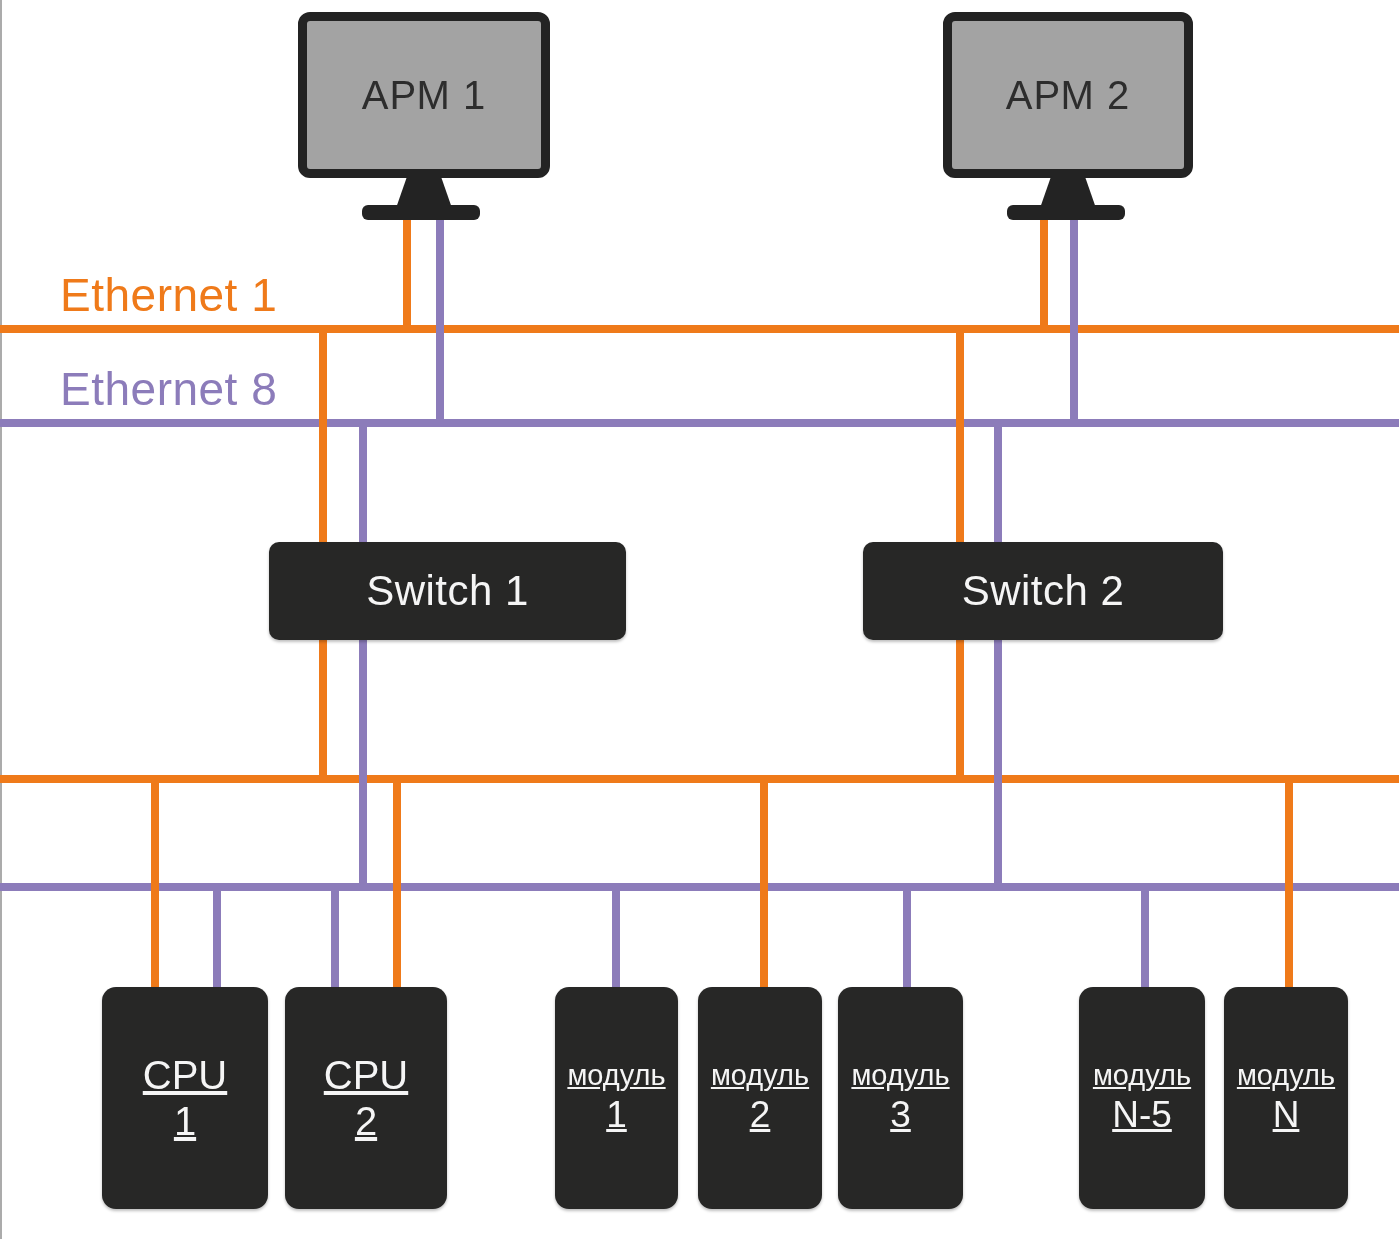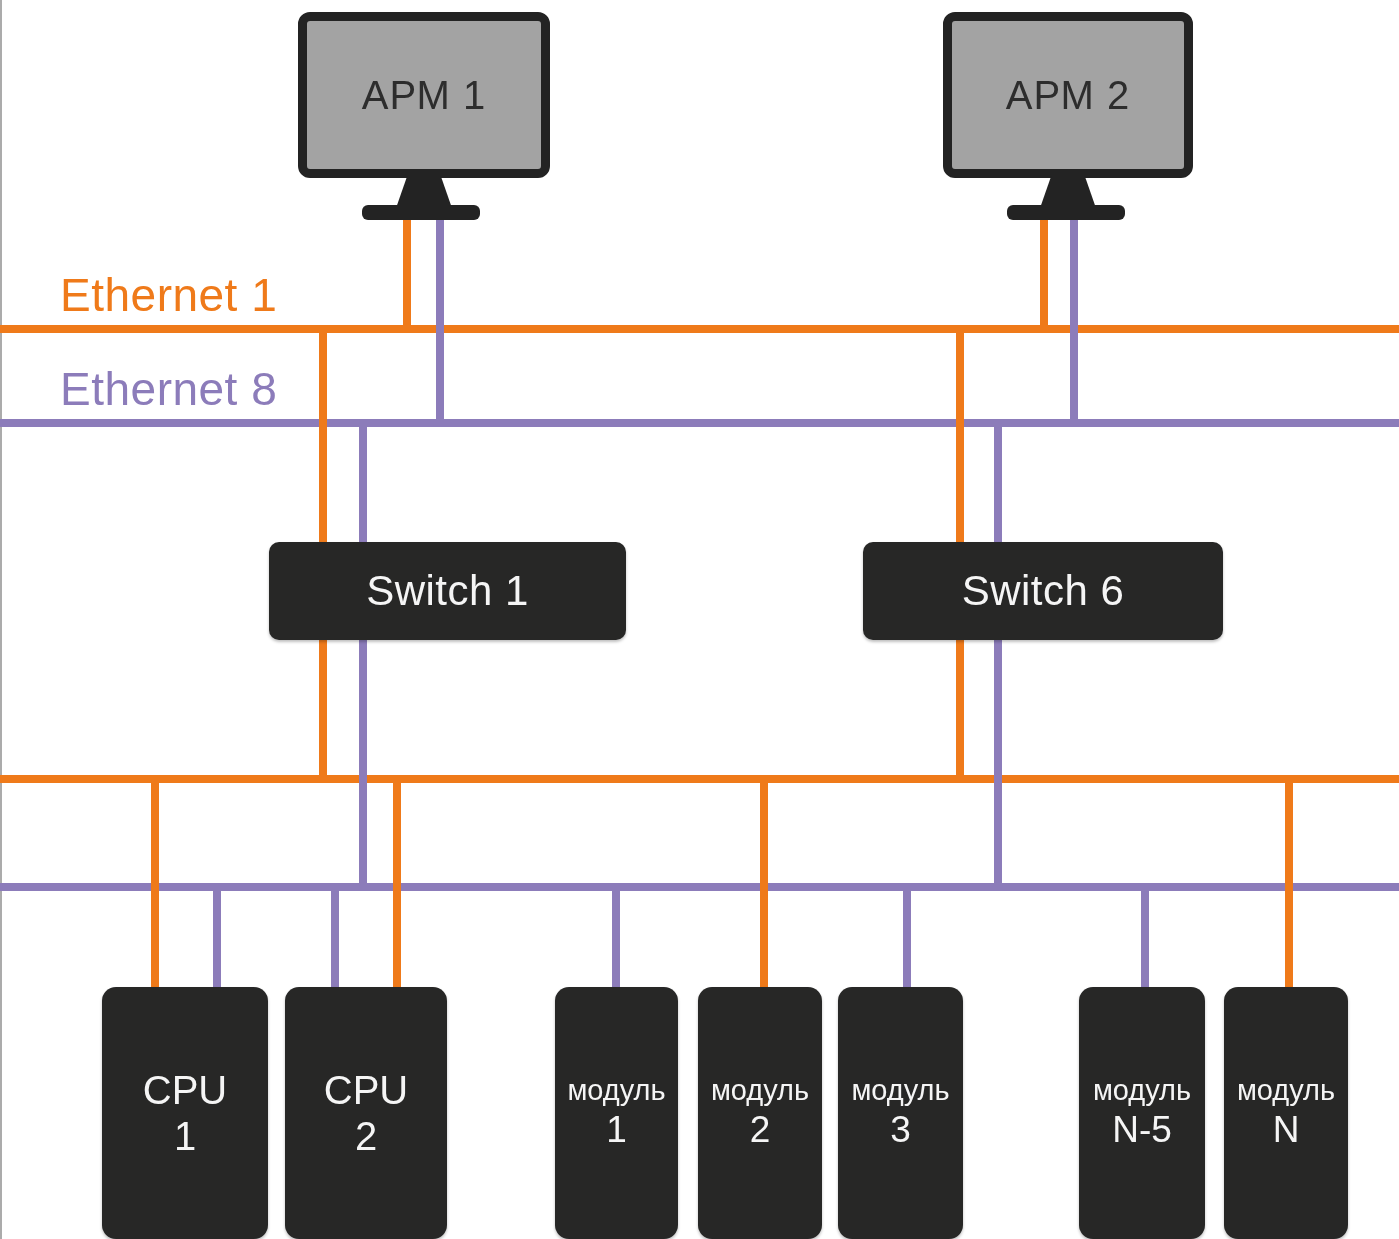--- a/index.html
+++ b/index.html
@@ -44,24 +44,24 @@
   .monitor-base{position:absolute;top:205px;width:118px;height:15px;background:var(--c-monitor);
     border-radius:6px;z-index:4;}
 
   
   .switch{position:absolute;top:542px;height:98px;background:var(--c-device-fill);
     border-radius:10px;z-index:5;display:flex;align-items:center;justify-content:center;
     box-shadow:0 2px 3px rgba(0,0,0,0.25);}
   .switch-label{color:var(--c-device-text);font-size:42px;font-weight:400;letter-spacing:0.5px;}
 
   
-  .device{position:absolute;top:987px;height:252px;background:var(--c-device-fill);
+  .device{position:absolute;top:987px;height:222px;background:var(--c-device-fill);
     border-radius:14px;z-index:5;display:flex;flex-direction:column;align-items:center;
     justify-content:center;text-align:center;color:var(--c-device-text);
-    box-shadow:0 2px 3px rgba(0,0,0,0.25);}
+    box-shadow:0 2px 3px rgba(0,0,0,0.25);text-decoration:underline;}
   .device .l1{font-size:40px;line-height:1.15;}
   .device .l2{font-size:40px;line-height:1.15;}
   .device--module .l1{font-size:29px;line-height:1.2;}
   .device--module .l2{font-size:37px;line-height:1.2;}
 </style>
 </head>
 <body>
 
 <div id="diagram">
 
@@ -104,21 +104,21 @@
   <div class="monitor-screen" style="left:943px;width:250px;">
     <span class="monitor-label">АРМ 2</span>
   </div>
   <div class="monitor-neck" style="left:1038px;"></div>
   <div class="monitor-base" style="left:1007px;"></div>
 
   <div class="switch" style="left:233px;width:357px;margin-left:36px;">
     <span class="switch-label">Switch 1</span>
   </div>
   <div class="switch" style="left:863px;width:360px;">
-    <span class="switch-label">Switch 6</span>
+    <span class="switch-label">Switch 2</span>
   </div>
 
   <div class="device device--cpu" style="left:102px;width:166px;">
     <span class="l1">CPU</span>
     <span class="l2">1</span>
   </div>
   <div class="device device--cpu" style="left:285px;width:162px;">
     <span class="l1">CPU</span>
     <span class="l2">2</span>
   </div>

